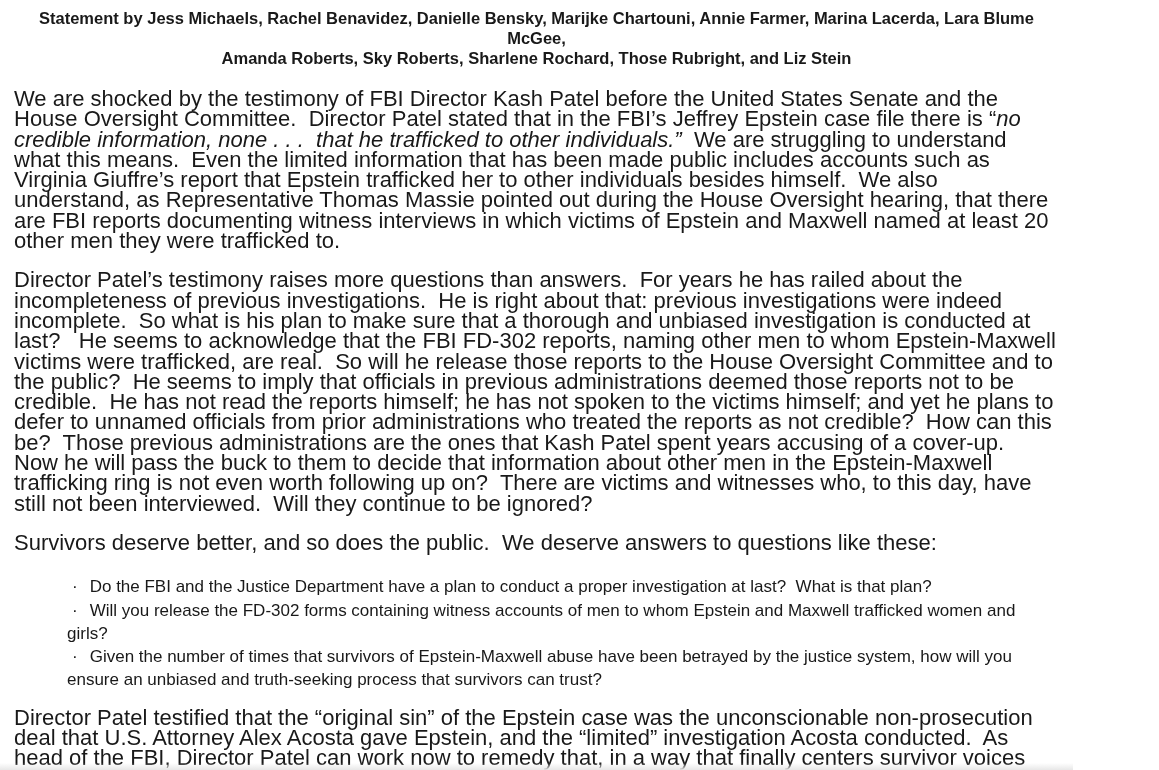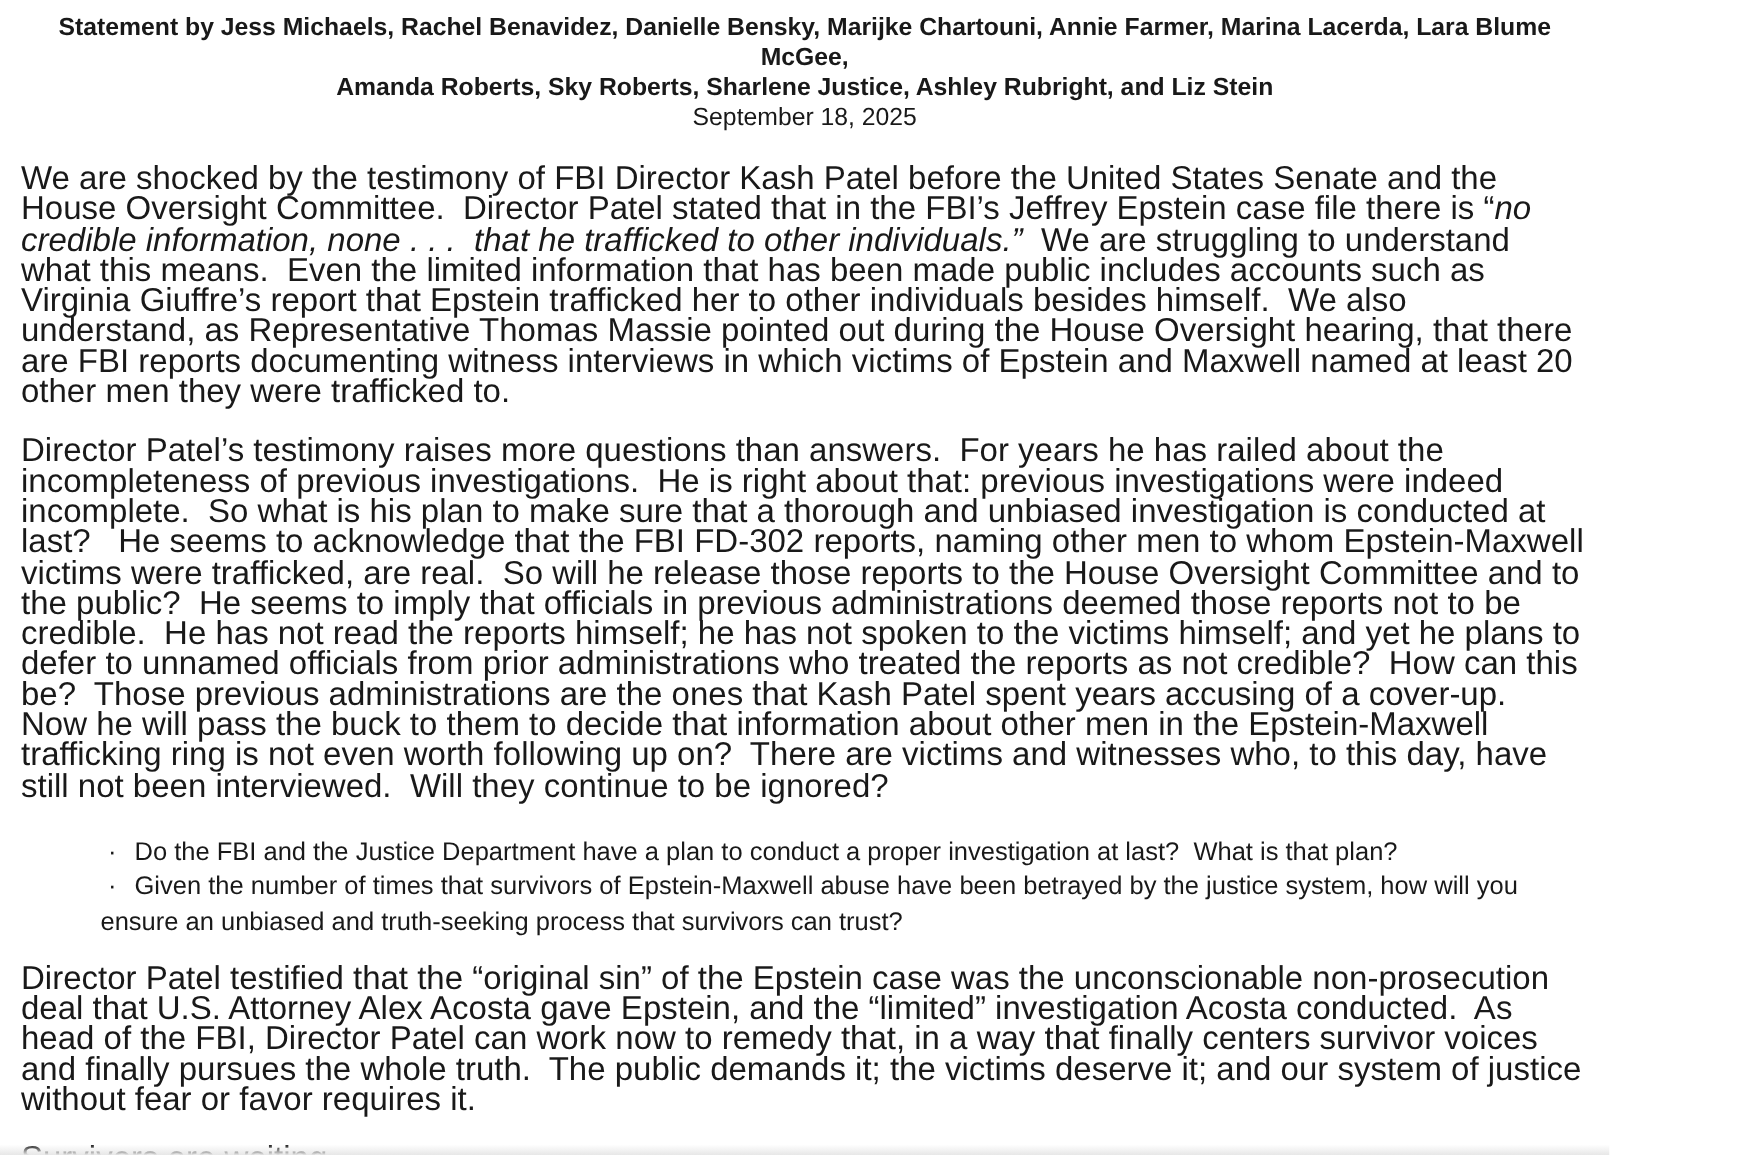--- a/index.html
+++ b/index.html
@@ -41,31 +41,32 @@
     background: linear-gradient(to bottom, rgba(255,255,255,0), #e7e7e7);
   }
 </style>
 </head>
 <body>
 
 <div class="page">
 
   <div class="doc-header">
     <div class="bold">Statement by Jess Michaels, Rachel Benavidez, Danielle Bensky, Marijke Chartouni, Annie Farmer, Marina Lacerda, Lara Blume McGee,</div>
-    <div class="bold">Amanda Roberts, Sky Roberts, Sharlene Justice, Ashley Rubright, and Liz Stein</div>
-    <div>September 18, 2025</div>
+    <div class="bold">Amanda Roberts, Sky Roberts, Sharlene Rochard, Those Rubright, and Liz Stein</div>
   </div>
 
   <p class="para first"><span>We are shocked by the testimony of FBI Director Kash Patel before the United States Senate and the House Oversight Committee.&nbsp; Director Patel stated that in the FBI’s Jeffrey Epstein case file there is “</span><span class="italic">no credible information, none&nbsp;.&nbsp;.&nbsp;.&nbsp; that he trafficked to other individuals.”</span><span>&nbsp; We are struggling to understand what this means.&nbsp; Even the limited information that has been made public includes accounts such as Virginia Giuffre’s report that Epstein trafficked her to other individuals besides himself.&nbsp; We also understand, as Representative Thomas Massie pointed out during the House Oversight hearing, that there are FBI reports documenting witness interviews in which victims of Epstein and Maxwell named at least 20 other men they were trafficked to.</span></p>
 
   <p class="para">Director Patel’s testimony raises more questions than answers.&nbsp; For years he has railed about the incompleteness of previous investigations.&nbsp; He is right about that: previous investigations were indeed incomplete.&nbsp; So what is his plan to make sure that a thorough and unbiased investigation is conducted at last?&nbsp;&nbsp; He seems to acknowledge that the FBI FD-302 reports, naming other men to whom Epstein-Maxwell victims were trafficked, are real.&nbsp; So will he release those reports to the House Oversight Committee and to the public?&nbsp; He seems to imply that officials in previous administrations deemed those reports not to be credible.&nbsp; He has not read the reports himself; he has not spoken to the victims himself; and yet he plans to defer to unnamed officials from prior administrations who treated the reports as not credible?&nbsp; How can this be?&nbsp; Those previous administrations are the ones that Kash Patel spent years accusing of a cover-up.&nbsp; Now he will pass the buck to them to decide that information about other men in the Epstein-Maxwell trafficking ring is not even worth following up on?&nbsp; There are victims and witnesses who, to this day, have still not been interviewed.&nbsp; Will they continue to be ignored?</p>
 
+  <p class="para">Survivors deserve better, and so does the public.&nbsp; We deserve answers to questions like these:</p>
 
   <div class="bullets">
     <div class="bullet"><span class="marker">·</span><span>Do the FBI and the Justice Department have a plan to conduct a proper investigation at last?&nbsp; What is that plan?</span></div>
+    <div class="bullet"><span class="marker">·</span><span>Will you release the FD-302 forms containing witness accounts of men to whom Epstein and Maxwell trafficked women and girls?</span></div>
     <div class="bullet"><span class="marker">·</span><span>Given the number of times that survivors of Epstein-Maxwell abuse have been betrayed by the justice system, how will you ensure an unbiased and truth-seeking process that survivors can trust?</span></div>
   </div>
 
   <p class="para">Director Patel testified that the “original sin” of the Epstein case was the unconscionable non-prosecution deal that U.S. Attorney Alex Acosta gave Epstein, and the “limited” investigation Acosta conducted.&nbsp; As head of the FBI, Director Patel can work now to remedy that, in a way that finally centers survivor voices and finally pursues the whole truth.&nbsp; The public demands it; the victims deserve it; and our system of justice without fear or favor requires it.</p>
 
   <p class="para">Survivors are waiting.</p>
 
   <div class="bottom-edge"></div>
 
 </div>

